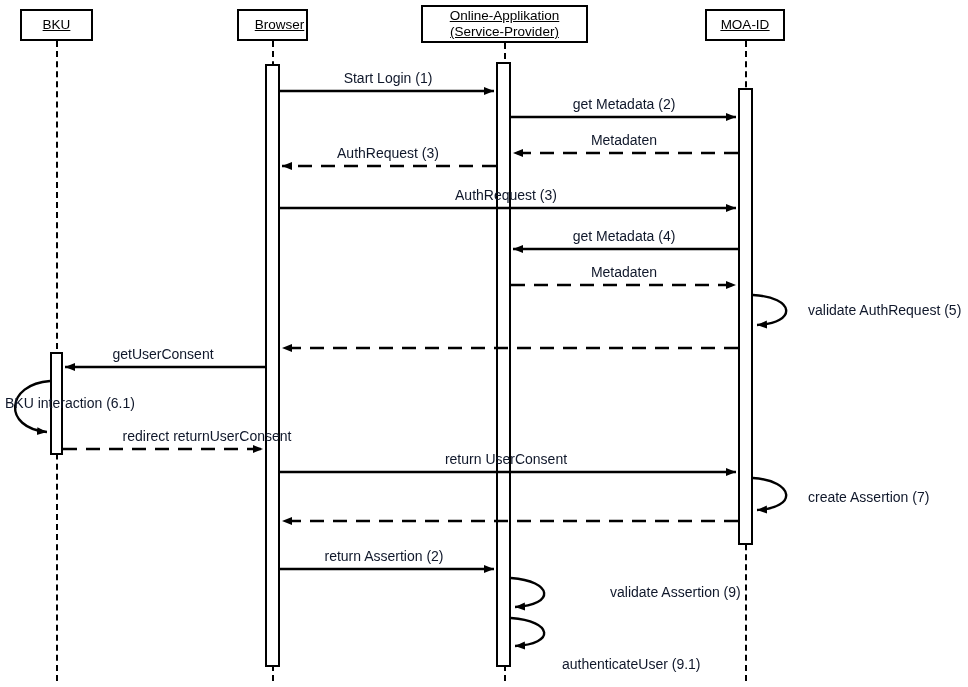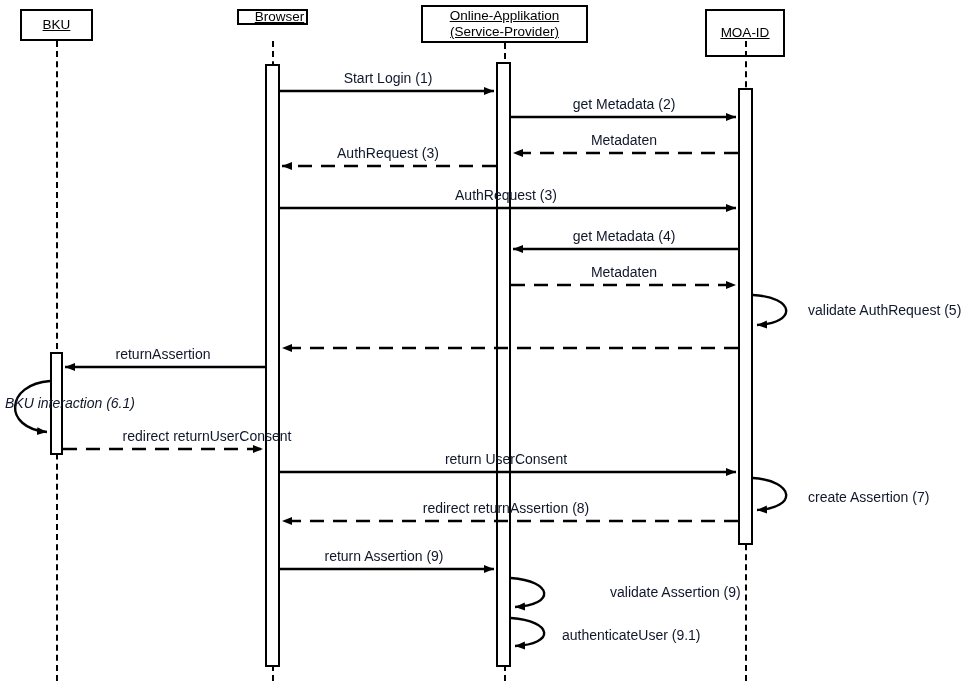--- a/index.html
+++ b/index.html
@@ -22,27 +22,27 @@
       pointer-events:none;}
 </style>
 </head>
 <body>
 
 <div id="diagram">
 
   <div class="lifeline-box" style="left:20px;top:9px;width:73px;height:32px;">
     <span>BKU</span>
   </div>
-  <div class="lifeline-box" style="left:237px;top:9px;width:71px;height:16px;padding-left:14px;">
+  <div class="lifeline-box" style="left:237px;top:9px;width:71px;height:32px;padding-left:14px;">
     <span>Browser</span>
   </div>
   <div class="lifeline-box" style="left:421px;top:5px;width:167px;height:38px;">
     <span>Online-Applikation (Service-Provider)</span>
   </div>
-  <div class="lifeline-box" style="left:705px;top:9px;width:80px;height:48px;text-decoration:underline;">
+  <div class="lifeline-box" style="left:705px;top:9px;width:80px;height:32px;text-decoration:underline;">
     <span>MOA-ID</span>
   </div>
 
   <div class="lifeline-dash" style="left:56px;top:41px;height:640px;"></div>
   <div class="lifeline-dash" style="left:272px;top:41px;height:640px;"></div>
   <div class="lifeline-dash" style="left:504px;top:43px;height:638px;"></div>
   <div class="lifeline-dash" style="left:745px;top:41px;height:640px;"></div>
 
   <div class="activation" style="left:265px;top:64px;width:15px;height:603px;"></div>
   <div class="activation" style="left:496px;top:62px;width:15px;height:605px;"></div>
@@ -99,23 +99,22 @@
   </svg>
 
   <div class="msg-label ctr" style="left:388px;top:70px;">Start Login (1)</div>
   <div class="msg-label ctr" style="left:624px;top:96px;">get Metadata (2)</div>
   <div class="msg-label ctr" style="left:624px;top:132px;">Metadaten</div>
   <div class="msg-label ctr" style="left:388px;top:145px;">AuthRequest (3)</div>
   <div class="msg-label ctr" style="left:506px;top:187px;">AuthRequest (3)</div>
   <div class="msg-label ctr" style="left:624px;top:228px;">get Metadata (4)</div>
   <div class="msg-label ctr" style="left:624px;top:264px;">Metadaten</div>
   <div class="msg-label" style="left:808px;top:302px;text-align:center;">validate AuthRequest (5)</div>
-  <div class="msg-label ctr" style="left:163px;top:346px;">returnAssertion</div>
-  <div class="msg-label" style="left:5px;top:395px;font-style:italic;">BKU interaction (6.1)</div>
+  <div class="msg-label ctr" style="left:163px;top:346px;">getUserConsent</div>
+  <div class="msg-label" style="left:5px;top:395px;">BKU interaction (6.1)</div>
   <div class="msg-label ctr" style="left:166px;top:428px;margin-left:41px;">redirect returnUserConsent</div>
   <div class="msg-label ctr" style="left:506px;top:451px;">return UserConsent</div>
   <div class="msg-label" style="left:808px;top:489px;">create Assertion (7)</div>
-  <div class="msg-label ctr" style="left:506px;top:500px;">redirect returnAssertion (8)</div>
-  <div class="msg-label ctr" style="left:384px;top:548px;">return Assertion (9)</div>
+  <div class="msg-label ctr" style="left:384px;top:548px;">return Assertion (2)</div>
   <div class="msg-label" style="left:562px;top:584px;margin-left:48px;">validate Assertion (9)</div>
-  <div class="msg-label" style="left:562px;top:627px;">authenticateUser (9.1)</div>
+  <div class="msg-label" style="left:562px;top:656px;">authenticateUser (9.1)</div>
 
 </div>
 
 </body></html>

